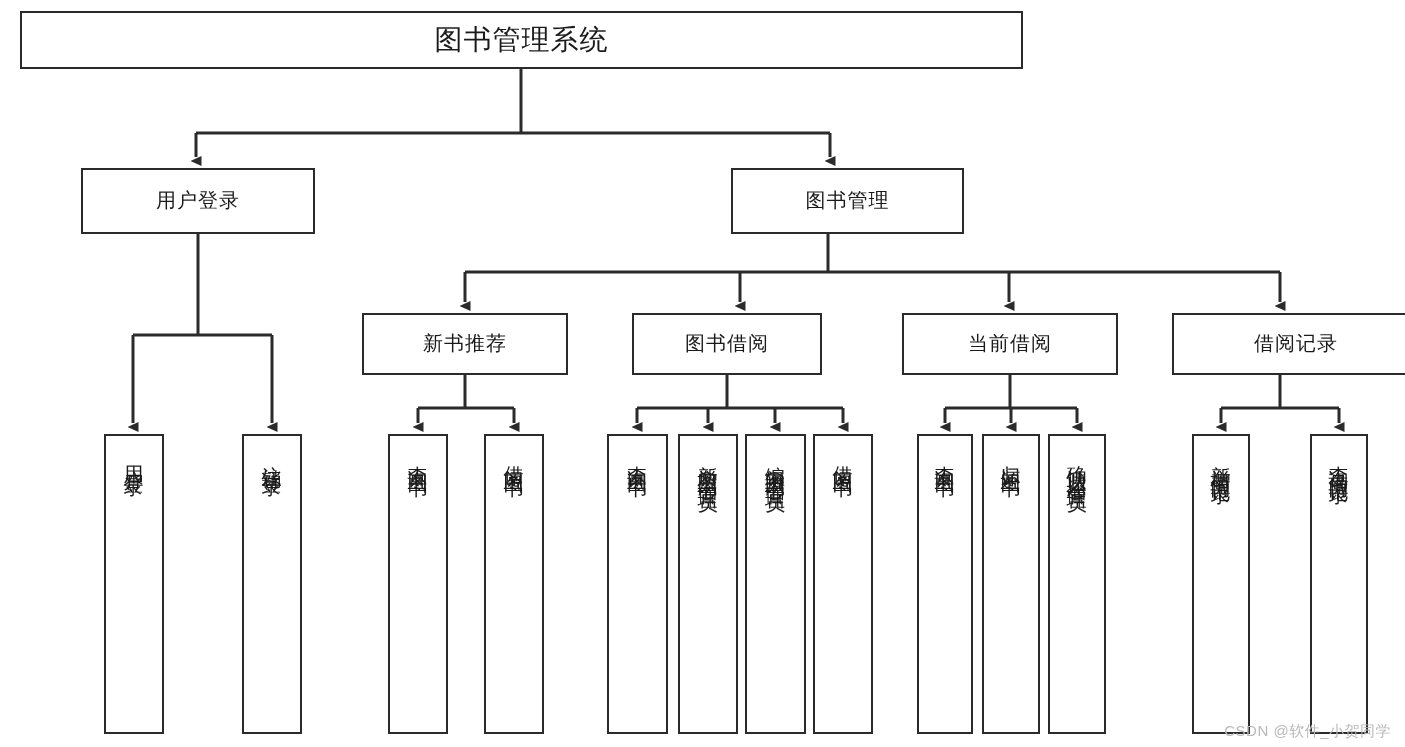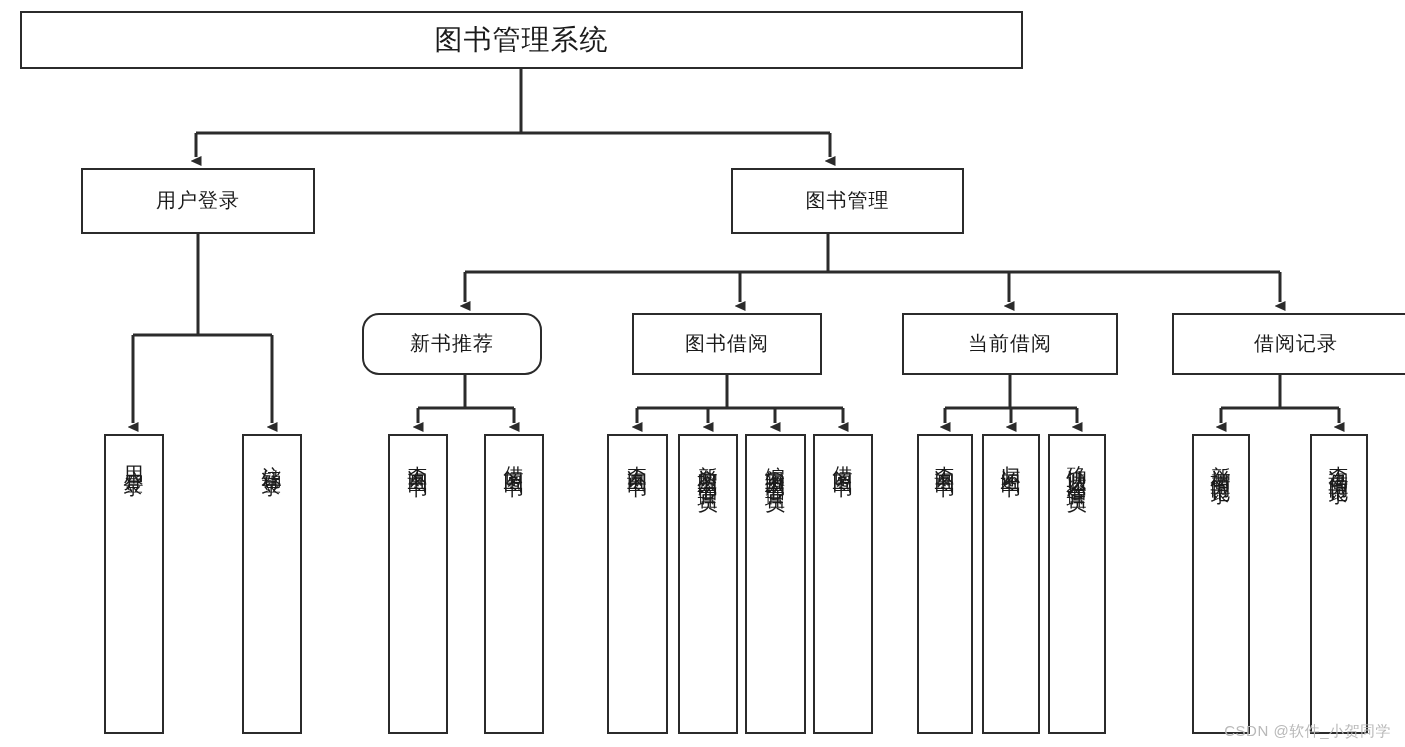--- a/index.html
+++ b/index.html
@@ -138,21 +138,21 @@
     <span class="lbl">图书管理系统</span>
   </div>
 
   <div class="node h2" id="l2-0" style="left: 81px; top: 168px; width: 234px; height: 66px;">
     <span class="lbl">用户登录</span>
   </div>
   <div class="node h2" id="l2-1" style="left: 712px; top: 168px; width: 233px; height: 66px; margin-left: 19px;">
     <span class="lbl">图书管理</span>
   </div>
 
-  <div class="node h2" id="l3-0" style="left: 362px; top: 313px; width: 180px; height: 62px; border-radius: 17px;">
+  <div class="node h2" id="l3-0" style="left: 362px; top: 313px; width: 206px; height: 62px;">
     <span class="lbl">新书推荐</span>
   </div>
   <div class="node h2" id="l3-1" style="left: 632px; top: 313px; width: 190px; height: 62px;">
     <span class="lbl">图书借阅</span>
   </div>
   <div class="node h2" id="l3-2" style="left: 902px; top: 313px; width: 216px; height: 62px;">
     <span class="lbl">当前借阅</span>
   </div>
   <div class="node h2" id="l3-3" style="left: 1172px; top: 313px; width: 248px; height: 62px;">
     <span class="lbl">借阅记录</span>

